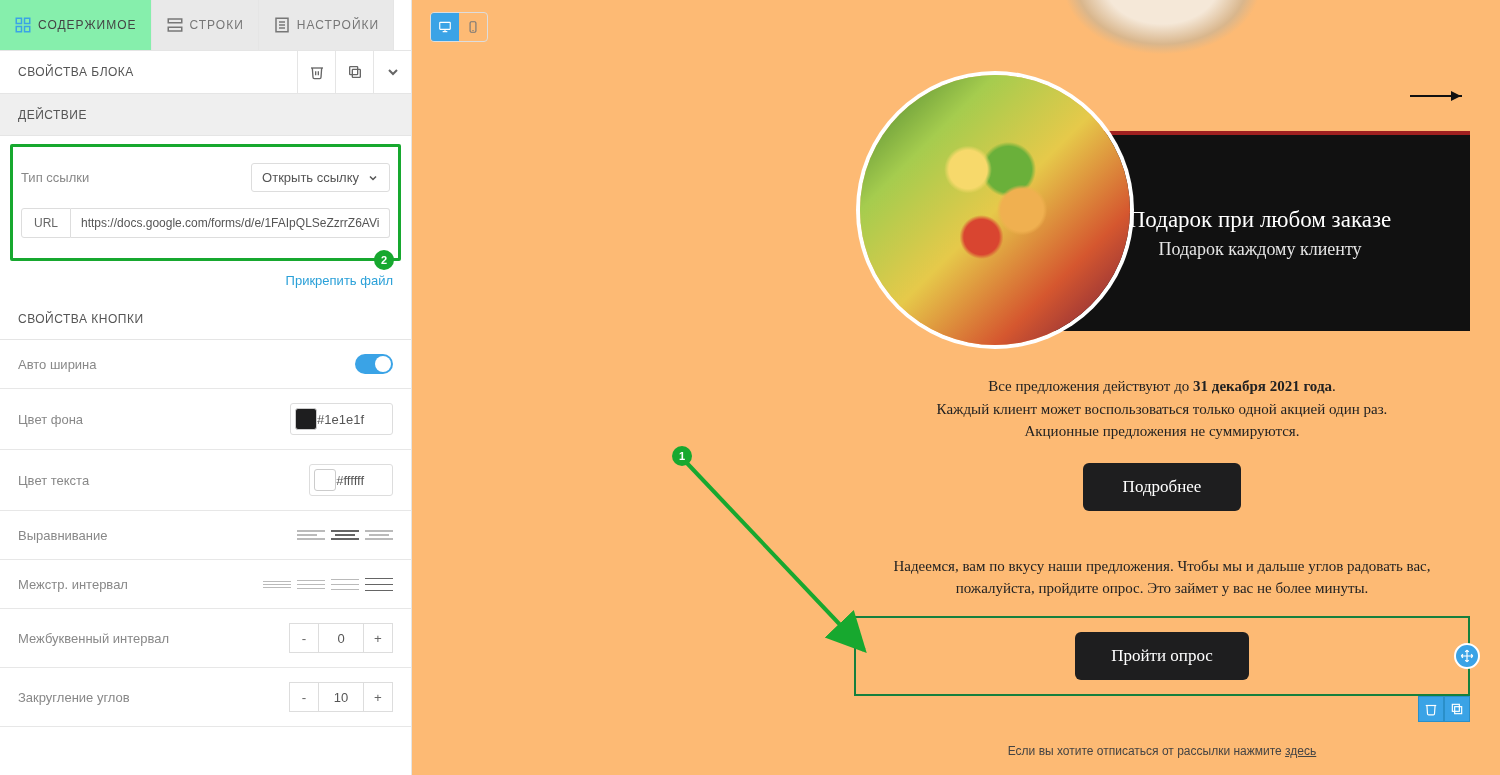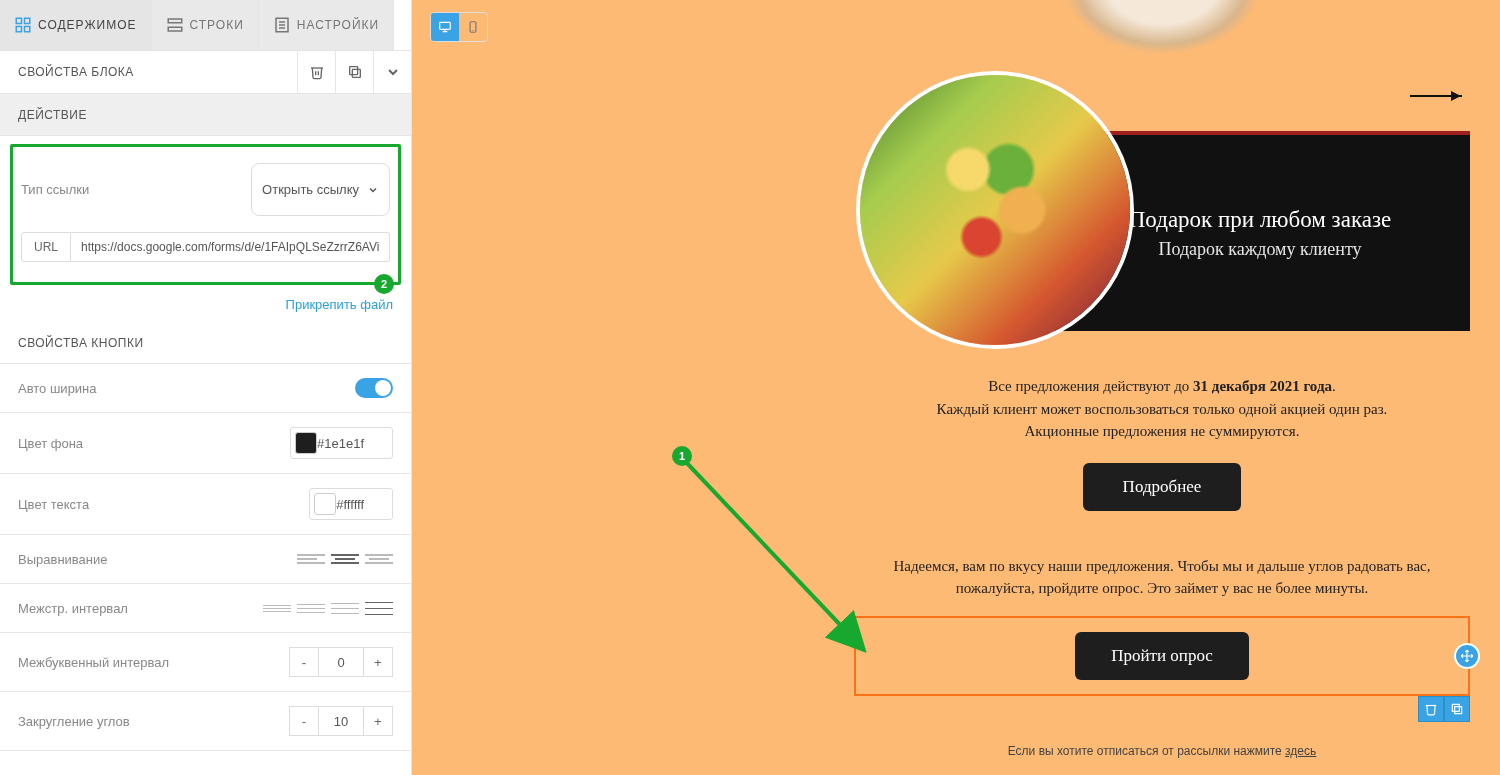--- a/index.html
+++ b/index.html
@@ -1,40 +1,40 @@
 <!DOCTYPE html>
 <html><head>
 <meta charset="utf-8">
 <style>
 * { box-sizing: border-box; margin: 0; padding: 0; }
 body { font-family: Arial, Helvetica, sans-serif; font-size: 13px; color: #555; background: #f8f8f8; width: 1500px; height: 775px; overflow: hidden; position: relative; }
 
 .sidebar { width: 412px; height: 100%; background: #fff; border-right: 1px solid #e5e5e5; float: left; }
 .tabs { display: flex; height: 50px; }
 .tab { display: flex; align-items: center; justify-content: center; gap: 6px; padding: 0 14px; border-right: 1px solid #e5e5e5; cursor: pointer; font-size: 12px; letter-spacing: 1px; color: #777; background: #e9e9e9; }
-.tab.active { background: #e5e5e5; color: #444; }
+.tab.active { background: #86efac; color: #444; }
 .tab svg { width: 18px; height: 18px; stroke: #777; }
 .tab.active svg { stroke: #3aa3e6; }
 
 .section-bar { display: flex; align-items: center; background: #fff; border-top: 1px solid #e5e5e5; border-bottom: 1px solid #e5e5e5; padding: 0 0 0 18px; height: 44px; }
 .section-bar .title { flex: 1; font-size: 12px; letter-spacing: 0.5px; color: #555; }
 .icon-btn { width: 38px; height: 42px; border-left: 1px solid #e5e5e5; display: flex; align-items: center; justify-content: center; cursor: pointer; }
 .icon-btn svg { width: 16px; height: 16px; stroke: #666; fill: none; }
 
 .section-title { height: 42px; display: flex; align-items: center; padding: 0 18px; font-size: 12px; letter-spacing: 0.5px; background: #efefef; border-bottom: 1px solid #e5e5e5; }
 .section-title.white { background: #fff; }
 .row { display: flex; align-items: center; padding: 14px 18px; border-bottom: 1px solid #e7e7e7; }
 .row .label { flex: 1; font-size: 13px; color: #888; }
 .highlight-box { border: 3px solid #17a82f; margin: 8px 10px 6px 10px; padding: 8px 8px 12px 8px; border-radius: 2px; position: relative; }
 .highlight-box .row { border-bottom: none; padding: 8px 0; }
 .attach { padding: 6px 18px 10px; text-align: right; }
 .attach a { color: #2aa0d8; font-size: 13px; text-decoration: none; }
 .badge { position: absolute; right: 4px; bottom: -12px; width: 20px; height: 20px; background: #17a82f; border-radius: 50%; color: #fff; display: flex; align-items: center; justify-content: center; font-size: 11px; font-weight: bold; }
 
-.select-box { display: flex; align-items: center; gap: 8px; border: 1px solid #ddd; border-radius: 8px; padding: 18px 10px; font-size: 13px; color: #555; cursor: pointer; }
+.select-box { display: flex; align-items: center; gap: 8px; border: 1px solid #ddd; border-radius: 3px; padding: 6px 10px; font-size: 13px; color: #555; cursor: pointer; }
 .url-row { display: flex; gap: 0; }
 .url-label { border: 1px solid #ddd; padding: 7px 12px; border-radius: 3px 0 0 3px; font-size: 12px; color: #666; }
 .url-input { border: 1px solid #ddd; border-left: none; padding: 7px 10px; border-radius: 0 3px 3px 0; font-size: 12px; flex: 1; color: #555; width: 100%; }
 
 .toggle { width: 38px; height: 20px; background: #3aa3e6; border-radius: 20px; position: relative; cursor: pointer; }
 .toggle::after { content:''; position:absolute; right:2px; top:2px; width:16px; height:16px; background:#fff; border-radius:50%; }
 
 .color-input { display: flex; align-items: center; border: 1px solid #ddd; border-radius: 3px; padding: 4px; gap: 0; }
 .swatch { width: 22px; height: 22px; border-radius: 3px; border: 1px solid #ccc; }
 .swatch.black { background:#1e1e1f; }
@@ -73,21 +73,21 @@
 .promo-banner::after { content:''; position:absolute; right:4px; top:-44px; border:5px solid transparent; border-left:10px solid #111; }
 .promo-banner h2 { font-size: 23px; font-weight:normal; }
 .promo-banner p { font-size: 18px; margin-top:6px; color:#e5e5e5; }
 
 .info-text { text-align:center; margin-top:30px; font-family: Georgia, serif; font-size:15px; color:#222; line-height:1.5; }
 .info-text b { font-weight:bold; }
 .dark-btn { display:block; margin:20px auto 0; background:#1e1e1f; color:#fff; font-family: Georgia, serif; font-size:17px; padding:14px 40px; border-radius:6px; border:none; cursor:pointer; }
 
 .hope-text { text-align:center; margin-top:44px; font-family: Georgia, serif; font-size:15px; color:#222; line-height:1.5; padding: 0 10px; }
 
-.selected-block { border:2px solid #f97316; margin-top:16px; padding:14px 0; position:relative; }
+.selected-block { border:2px solid #15803d; margin-top:16px; padding:14px 0; position:relative; }
 .selected-block .dark-btn { margin-top:0; padding:14px 36px; }
 .move-handle { position:absolute; right:-12px; top:50%; transform:translateY(-50%); width:26px; height:26px; background:#3aa3e6; border-radius:50%; display:flex; align-items:center; justify-content:center; cursor:move; border:2px solid #fff; }
 .move-handle svg { stroke:#fff; fill:none; width:14px; height:14px; }
 .action-bar { position:absolute; right:-2px; bottom:-28px; display:flex; }
 .action-bar .ab-btn { width:26px; height:26px; background:#3aa3e6; border:1px solid #2a8fc9; display:flex; align-items:center; justify-content:center; cursor:pointer; }
 .action-bar svg { stroke:#fff; fill:none; width:14px; height:14px; }
 
 .unsub { text-align:center; margin-top:48px; font-size:12px; color:#444; }
 .unsub a { color:#444; }
 

